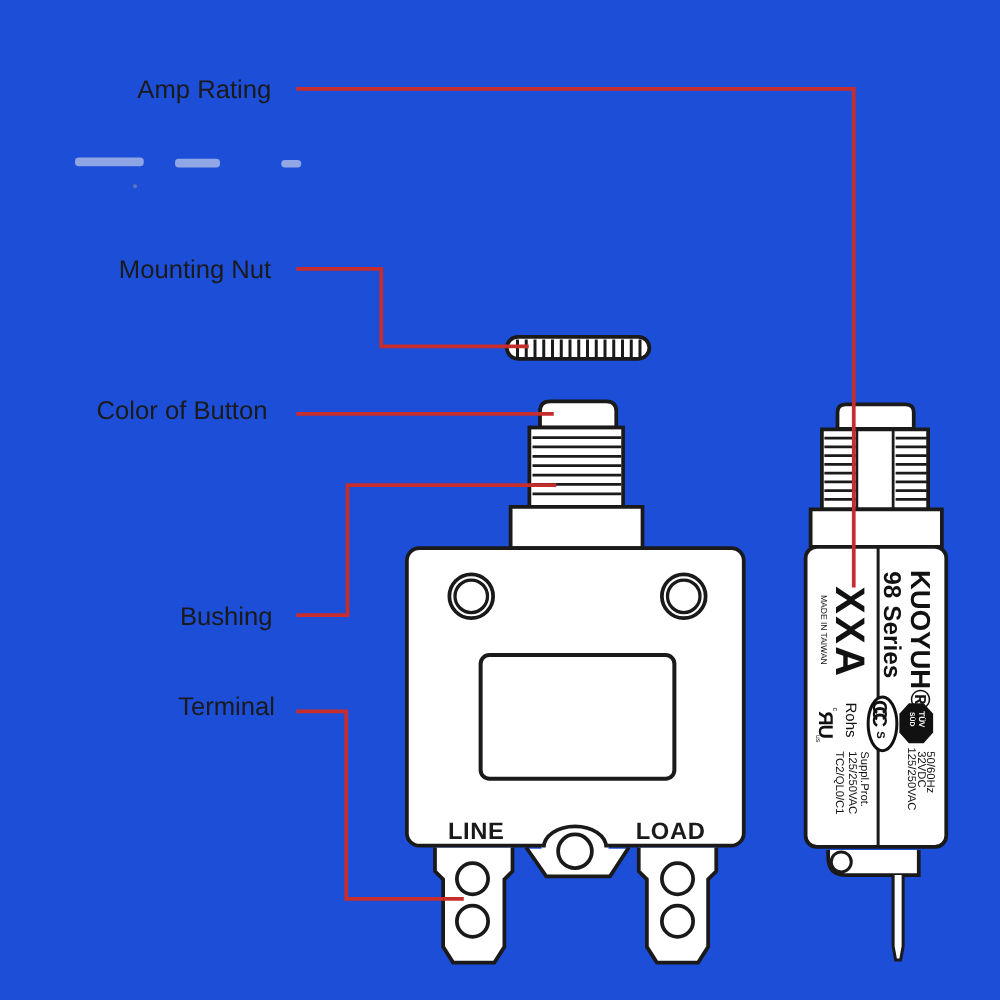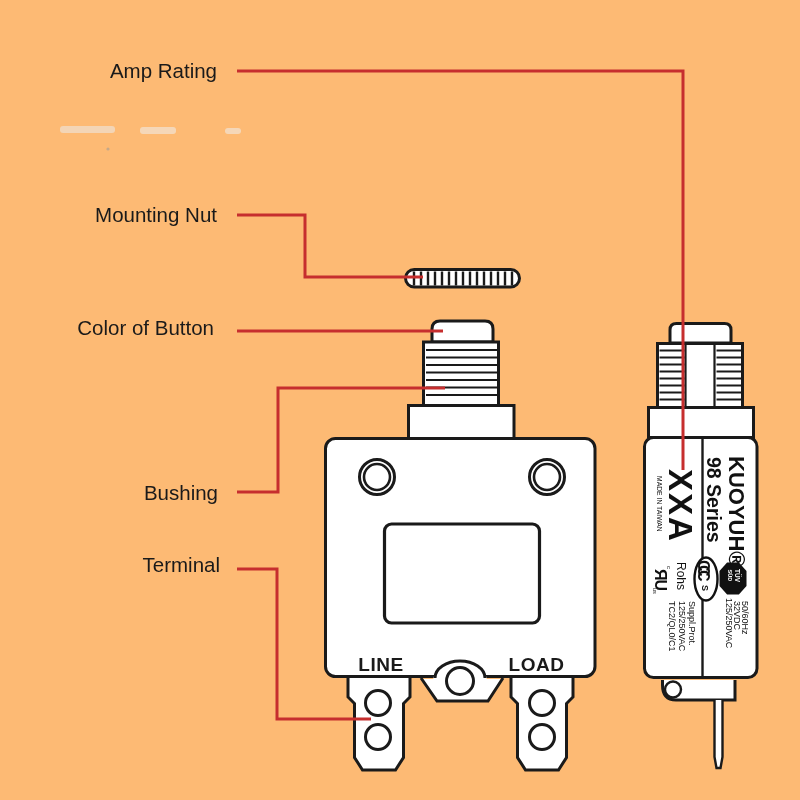--- a/index.html
+++ b/index.html
@@ -1,16 +1,16 @@
 <!DOCTYPE html>
 <html><head>
 <meta charset="utf-8">
 <style>
   html,body{margin:0;padding:0;background:#ffffff;}
-  .stage{position:relative;width:800px;height:800px;background:#fdba74;overflow:hidden;
+  .stage{position:relative;width:800px;height:800px;background:#1d4ed8;overflow:hidden;
          font-family:"Liberation Sans","DejaVu Sans",sans-serif;}
   svg{display:block;}
   svg text{font-family:"Liberation Sans","DejaVu Sans",sans-serif;}
 </style>
 </head>
 <body>
 
 <div class="stage">
 <svg viewBox="0 0 800 800" width="800" height="800">
 

